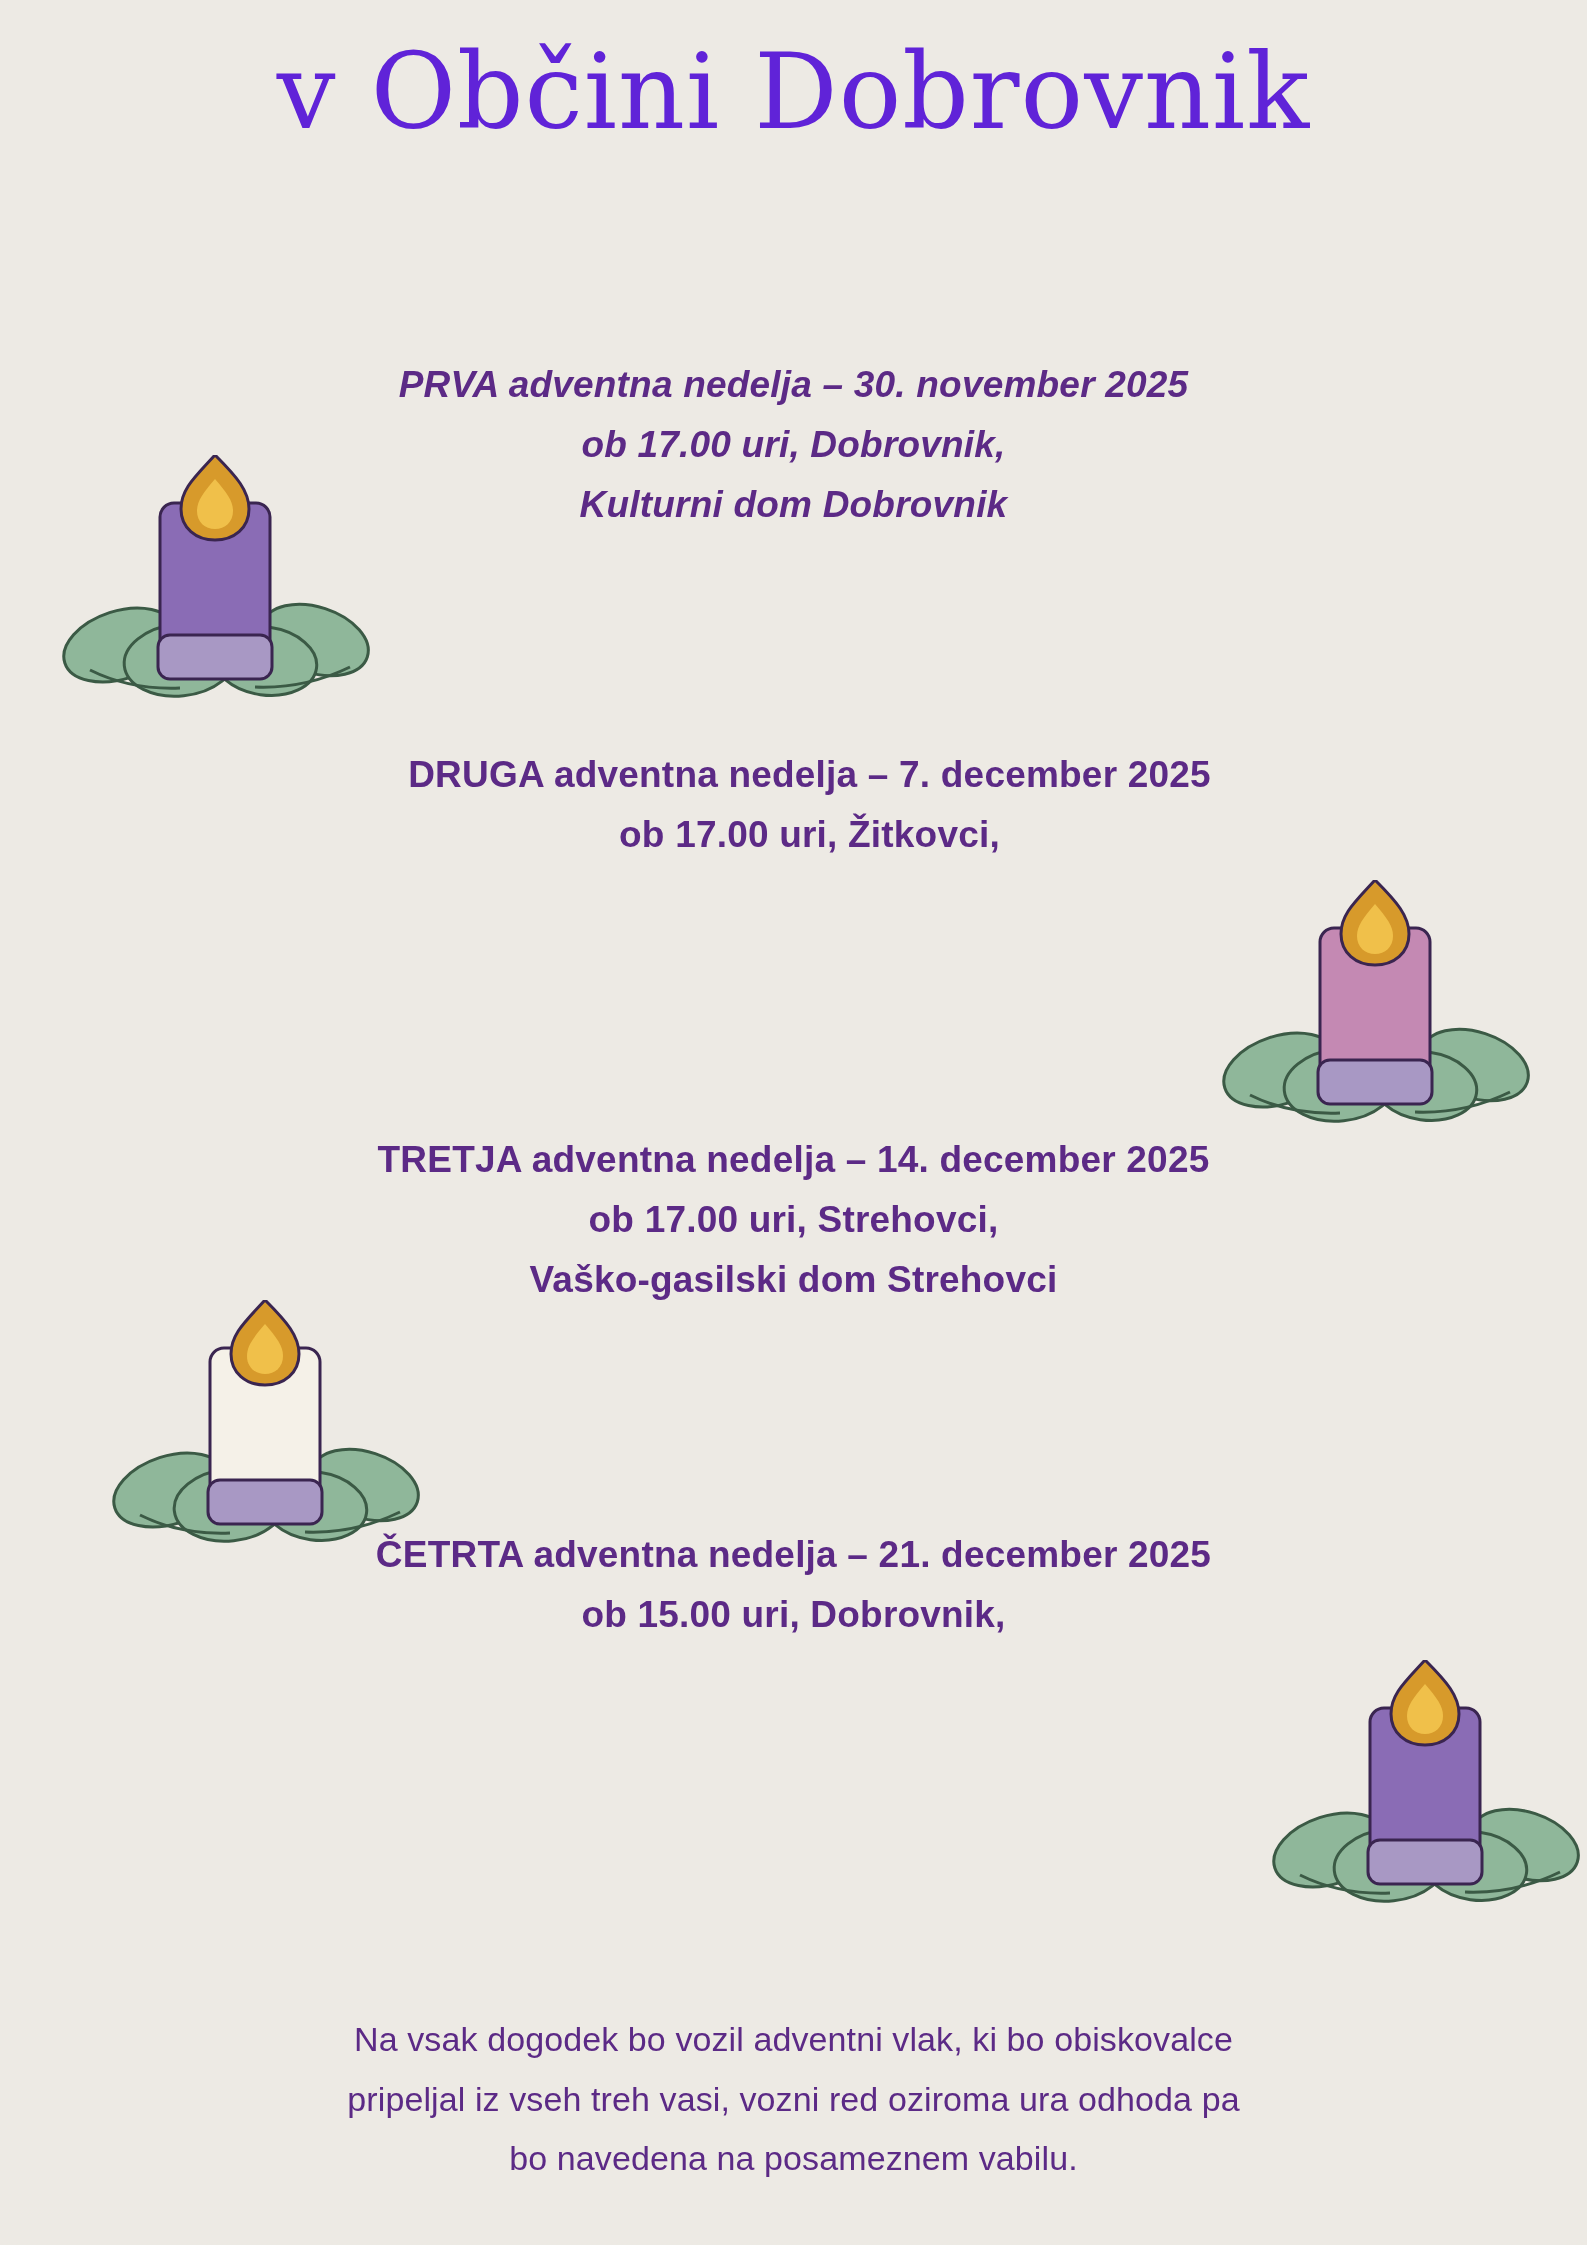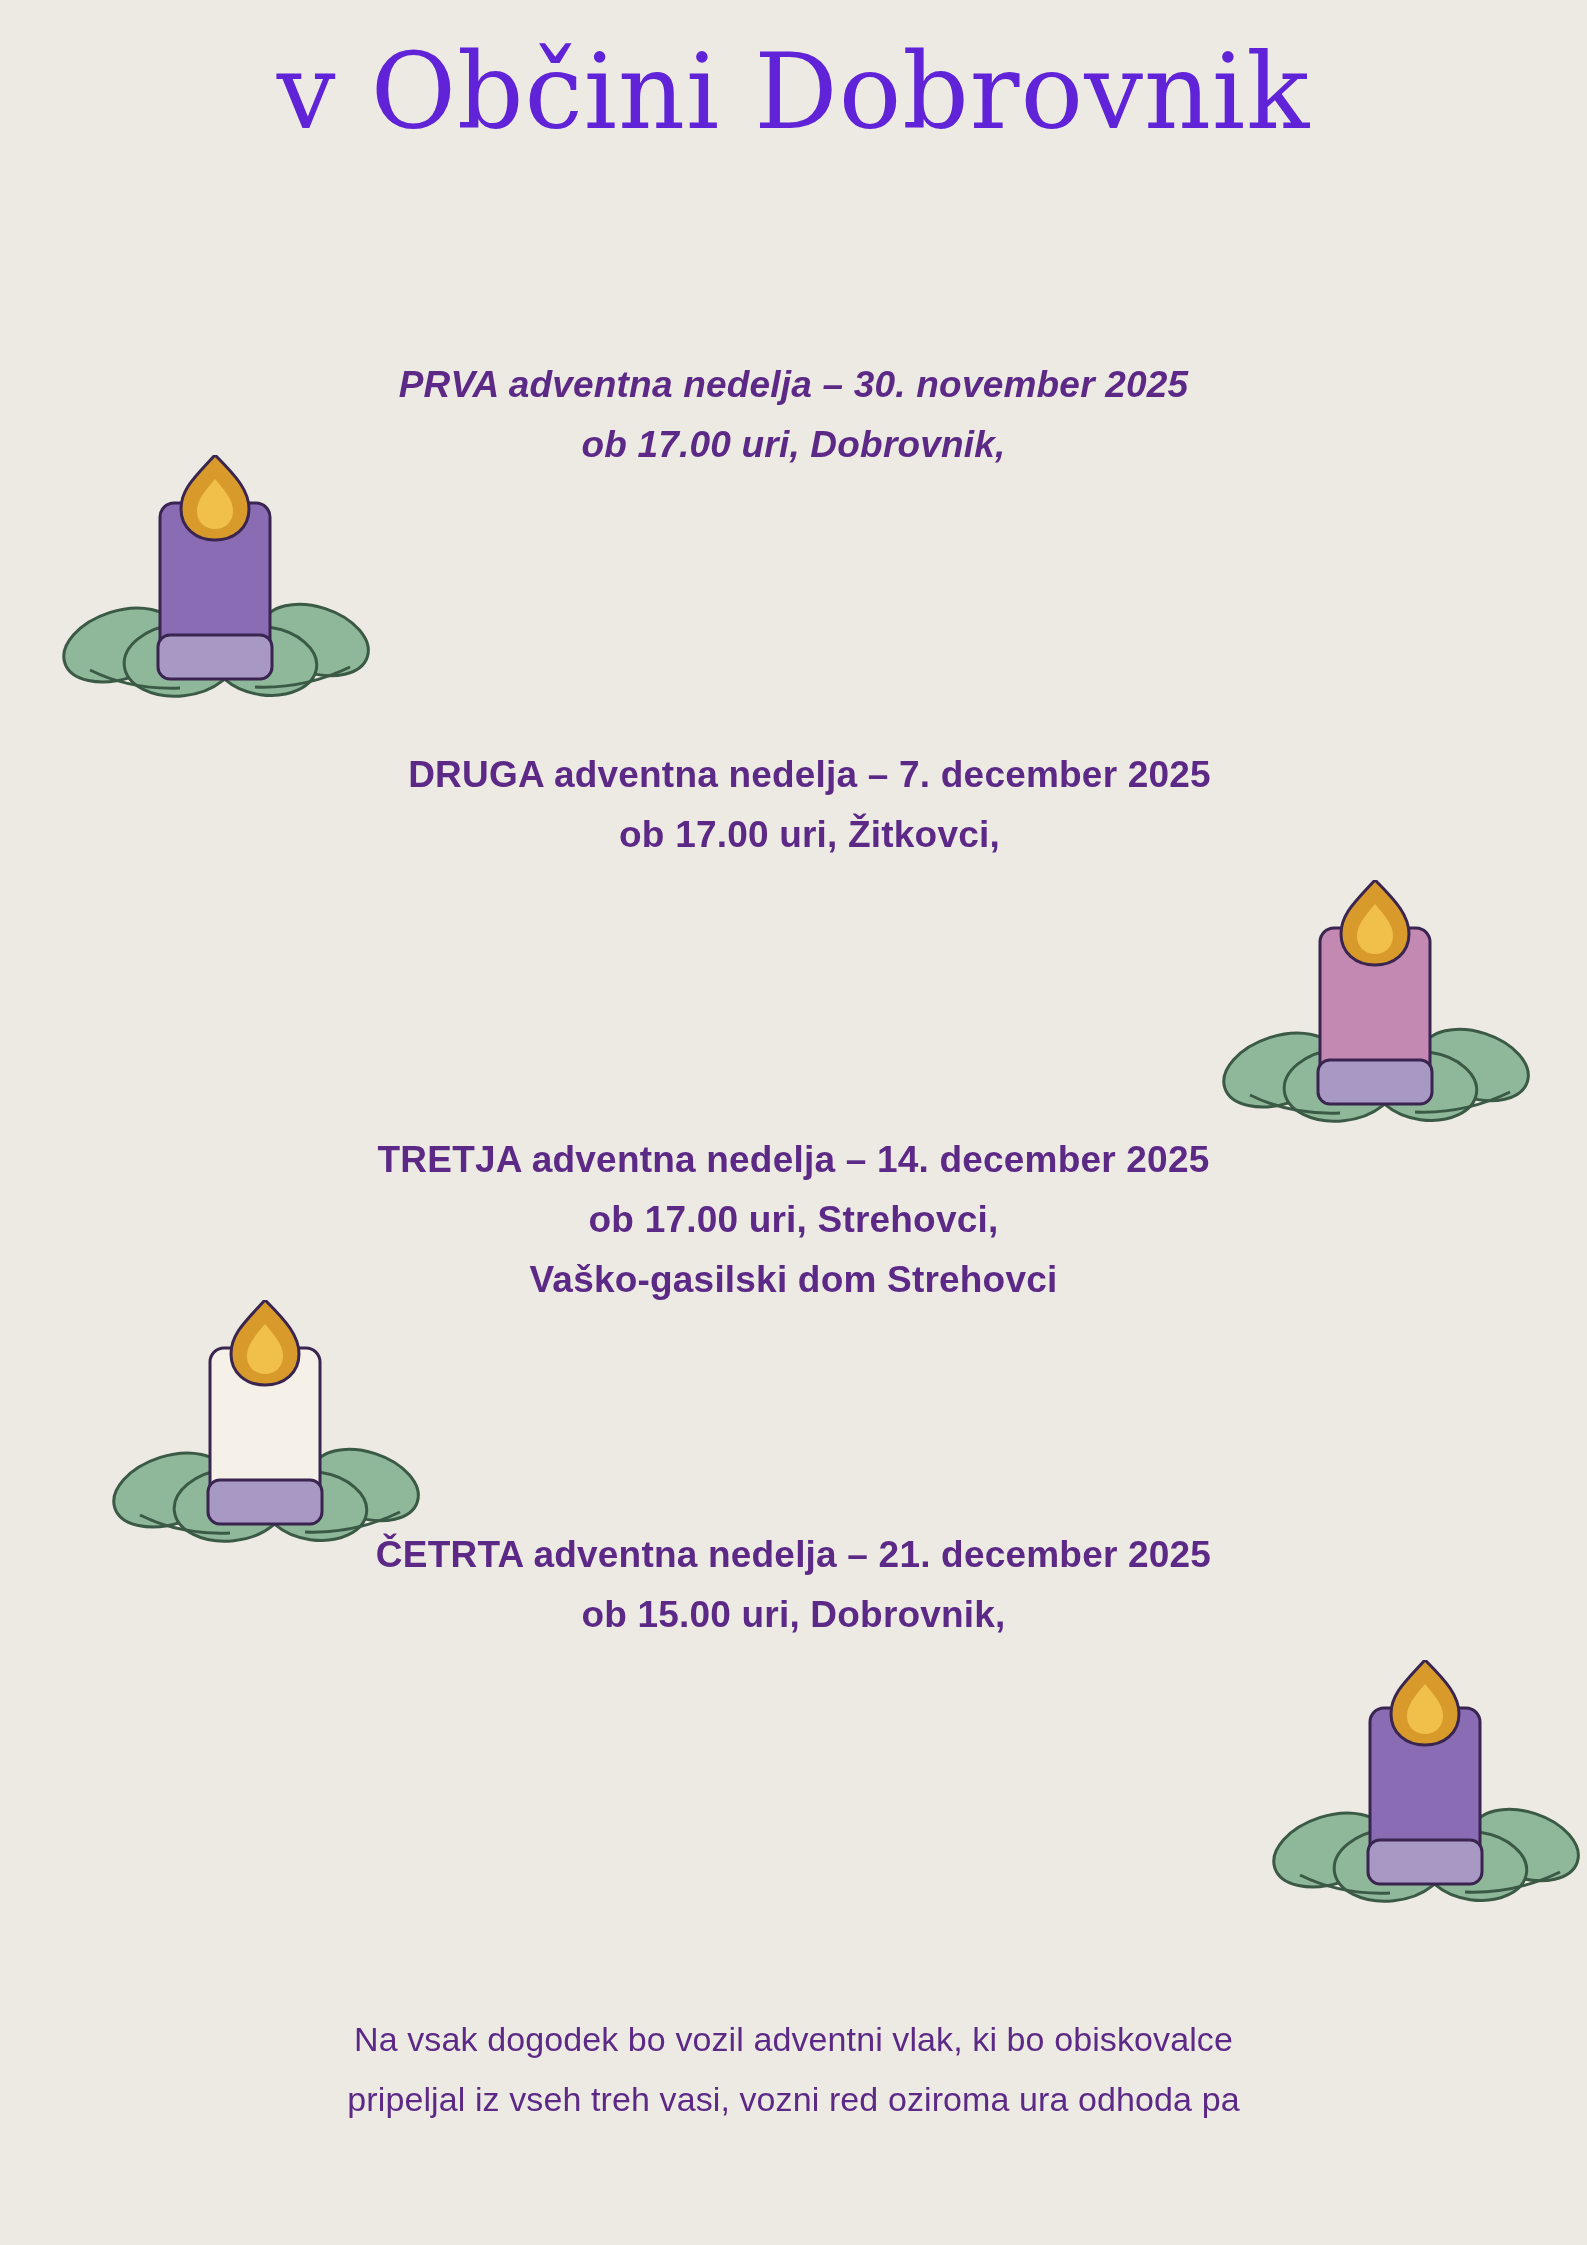--- a/index.html
+++ b/index.html
@@ -91,20 +91,21 @@
 
 <div class="poster">
 
   <div class="title-block">
     <span class="title-line2">v Občini Dobrovnik</span>
   </div>
 
   <div class="event" id="event-1">
     <span class="l1">PRVA adventna nedelja – 30. november 2025</span>
     <span class="l2">ob 17.00 uri, Dobrovnik,</span>
+    <span class="l3">Kulturni dom Dobrovnik</span>
   </div>
 
   <div class="event" id="event-2">
     <span class="l1">DRUGA adventna nedelja – 7. december 2025</span>
     <span class="l2">ob 17.00 uri, Žitkovci,</span>
   </div>
 
   <div class="event" id="event-3">
     <span class="l1">TRETJA adventna nedelja – 14. december 2025</span>
     <span class="l2">ob 17.00 uri, Strehovci,</span>
@@ -112,20 +113,21 @@
   </div>
 
   <div class="event" id="event-4">
     <span class="l1">ČETRTA adventna nedelja – 21. december 2025</span>
     <span class="l2">ob 15.00 uri, Dobrovnik,</span>
   </div>
 
   <div class="footer">
     <span>Na vsak dogodek bo vozil adventni vlak, ki bo obiskovalce</span>
     <span>pripeljal iz vseh treh vasi, vozni red oziroma ura odhoda pa</span>
+    <span>bo navedena na posameznem vabilu.</span>
   </div>
 
   <svg class="candle-art" id="candle-1" width="320" height="290" viewBox="0 0 320 290">
     <g>
       <ellipse cx="60" cy="190" rx="58" ry="34" fill="#8fb79a" stroke="#3b5a45" stroke-width="3" transform="rotate(-18 60 190)"></ellipse>
       <ellipse cx="255" cy="185" rx="55" ry="33" fill="#8fb79a" stroke="#3b5a45" stroke-width="3" transform="rotate(18 255 185)"></ellipse>
       <ellipse cx="120" cy="205" rx="56" ry="36" fill="#8fb79a" stroke="#3b5a45" stroke-width="3" transform="rotate(-6 120 205)"></ellipse>
       <ellipse cx="205" cy="206" rx="52" ry="34" fill="#8fb79a" stroke="#3b5a45" stroke-width="3" transform="rotate(8 205 206)"></ellipse>
       <path d="M30 215 q40 20 90 18" fill="none" stroke="#3b5a45" stroke-width="3"></path>
       <path d="M290 212 q-45 22 -95 20" fill="none" stroke="#3b5a45" stroke-width="3"></path>

